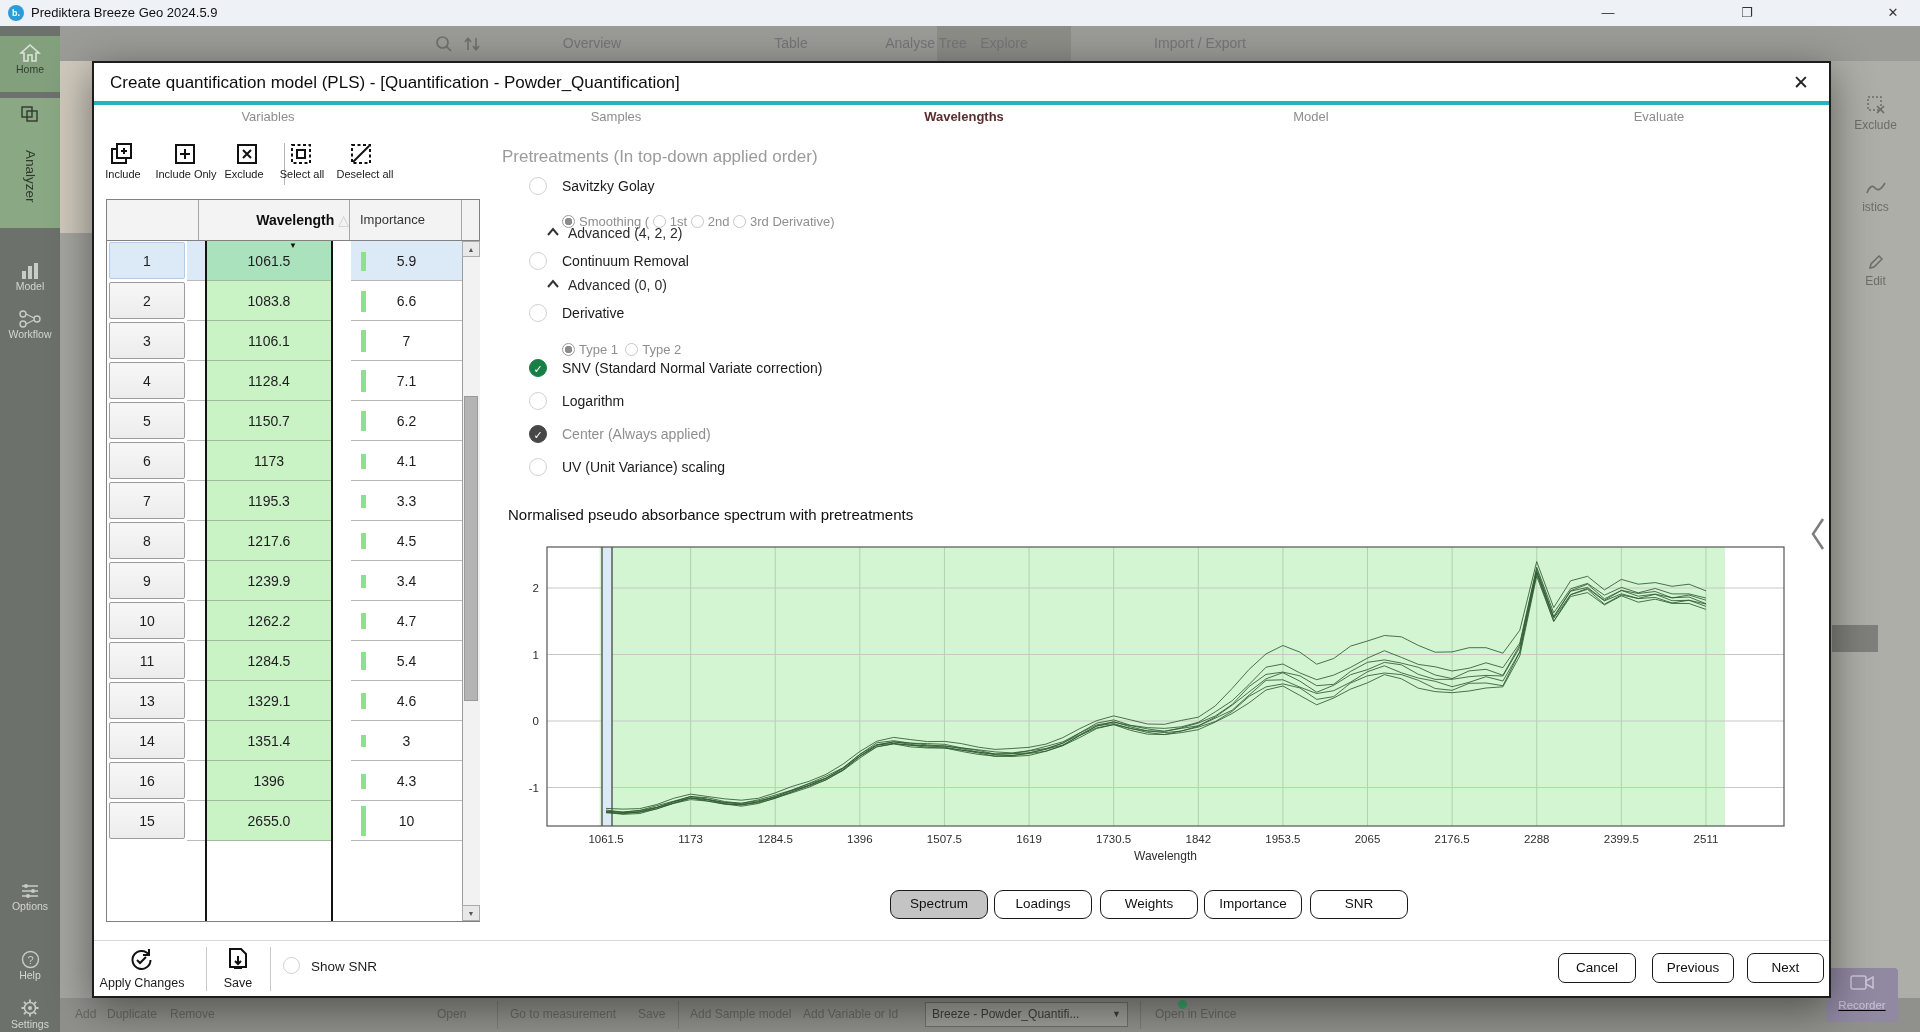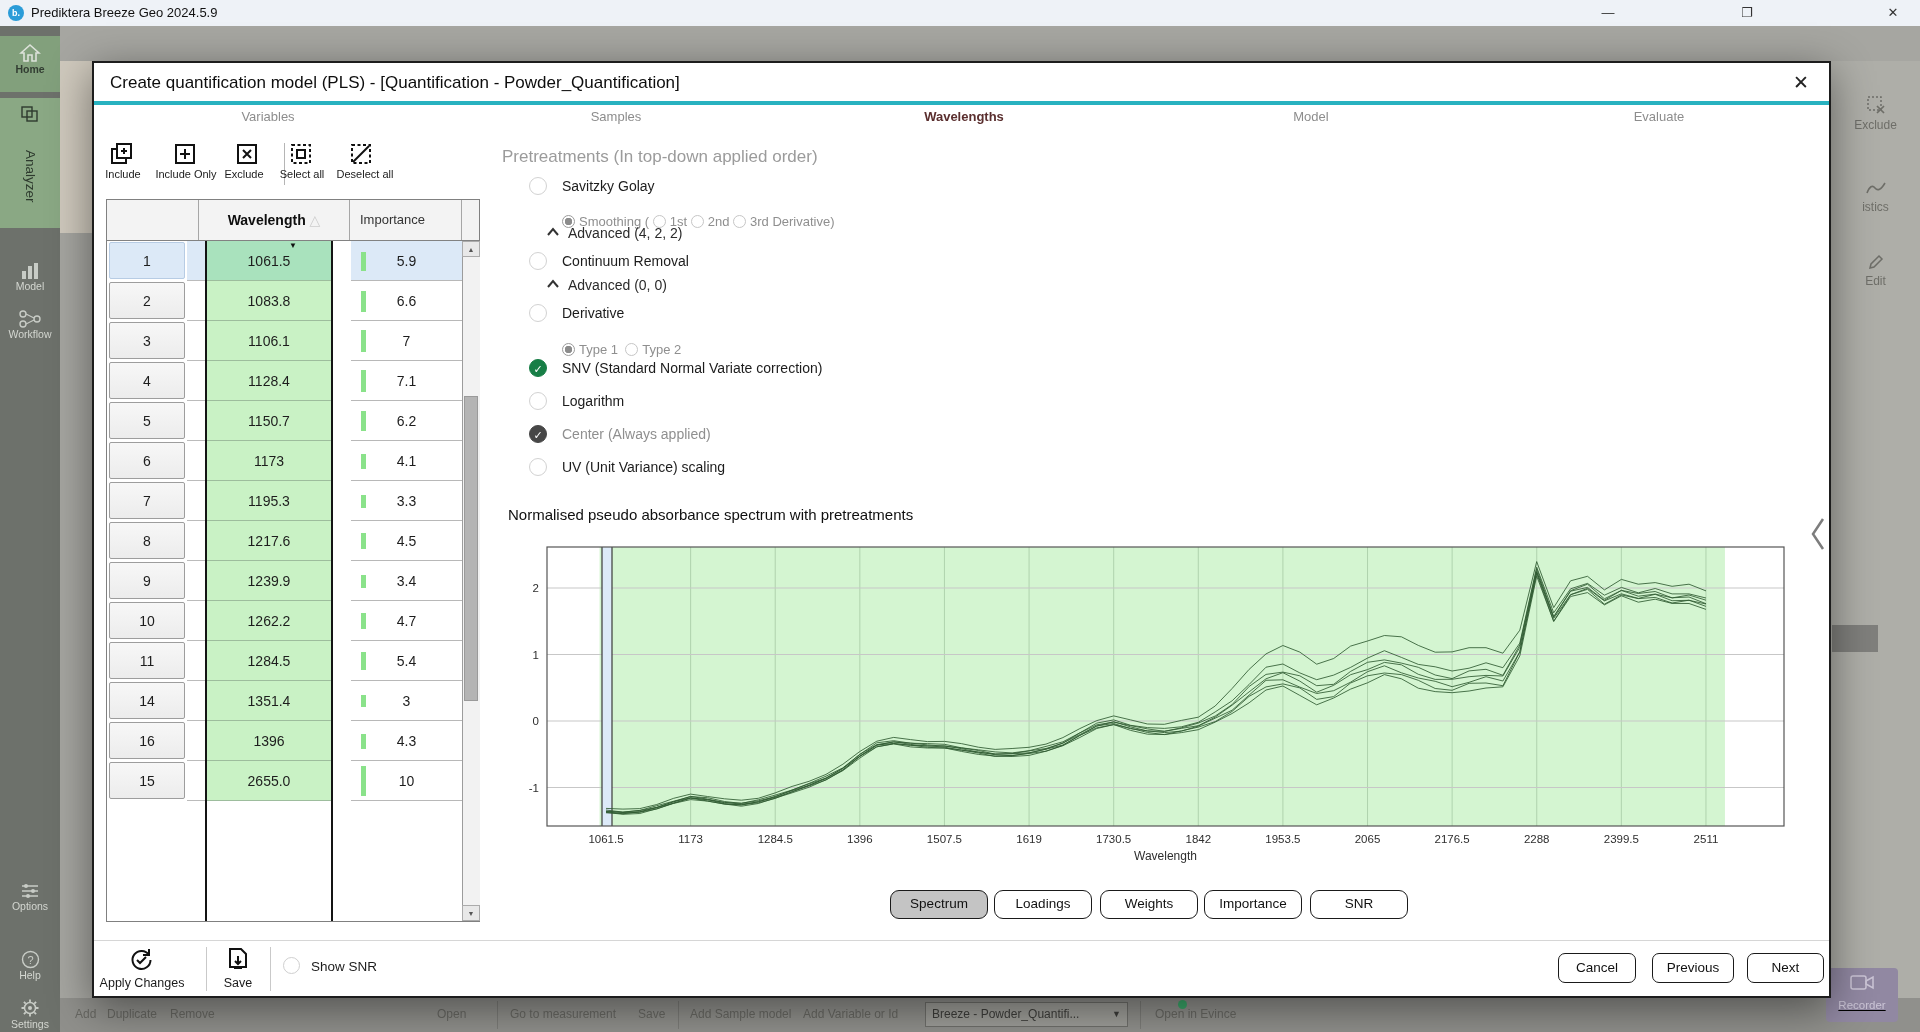--- a/index.html
+++ b/index.html
@@ -11,21 +11,21 @@
   
   #titlebar { left:0; top:0; width:1920px; height:26px; background:#eef2f7; color:#111; }
   #app-logo { left:8px; top:5px; width:16px; height:16px; border-radius:50%; background:#2b9cd8; color:#fff; font-size:9px; font-weight:bold; text-align:center; line-height:16px; }
   #app-title { left:31px; top:5px; font-size:13px; color:#111; }
   .winctl { top:0; width:40px; height:26px; text-align:center; line-height:26px; font-size:13px; color:#333; }
 
   
   #sidebar { left:0; top:26px; width:60px; height:1006px; background:#6d716b; }
   .side-tile { left:0; width:60px; text-align:center; }
   .side-label { width:60px; text-align:center; font-size:10.5px; color:#d3d6d0; }
-  .side-label.dark { color:#323d32;font-weight:bold; }
+  .side-label.dark { color:#323d32; }
   #analyzer-tile { left:0; top:72px; width:60px; height:130px; background:#8aa884; }
   #analyzer-text { writing-mode:vertical-rl; font-size:13.5px; color:#2e3a2e; margin:28px auto 0; }
   .sicon { display:block; margin:0 auto; }
 
   
   #tabbar { left:60px; top:26px; width:1860px; height:35px; background:#9b9b97; }
   .toptab { top:0; height:35px; line-height:35px; font-size:14px; color:#75757a; text-align:center; }
   #tab-explore-bg { background:#8d8d88; }
 
   
@@ -178,20 +178,36 @@
           <circle cx="10" cy="10" r="5.5" fill="none" stroke="#c8ccc6" stroke-width="1.5"></circle>
           <circle cx="10" cy="10" r="2" fill="#c8ccc6"></circle>
           <g stroke="#c8ccc6" stroke-width="1.8">
             <path d="M10 1.5 V4 M10 16 V18.5 M1.5 10 H4 M16 10 H18.5 M3.9 3.9 L5.7 5.7 M14.3 14.3 L16.1 16.1 M16.1 3.9 L14.3 5.7 M5.7 14.3 L3.9 16.1"></path>
           </g>
         </svg>
       <div class="side-label">Settings</div>
     </div>
   </div>
 
+  <div id="tabbar" class="abs">
+    <svg class="abs" style="left:375px;top:9px" width="18" height="18" viewBox="0 0 18 18">
+        <circle cx="7.5" cy="7.5" r="5.5" fill="none" stroke="#70706c" stroke-width="1.7"></circle>
+        <path d="M11.5 11.5 L16 16" stroke="#70706c" stroke-width="1.7"></path>
+      </svg>
+    <svg class="abs" style="left:402px;top:8px" width="20" height="20" viewBox="0 0 20 20">
+        <path d="M6 16 V4 M6 4 L3 8 M6 4 L9 8" stroke="#70706c" stroke-width="1.6" fill="none"></path>
+        <path d="M14 4 V16 M14 16 L11 12 M14 16 L17 12" stroke="#70706c" stroke-width="1.6" fill="none"></path>
+      </svg>
+    <div id="tab-explore-bg" class="abs" style="left:877px;top:0;width:134px;height:35px"></div>
+    <div class="toptab abs" style="left:462px;width:140px">Overview</div>
+    <div class="toptab abs" style="left:661px;width:140px">Table</div>
+    <div class="toptab abs" style="left:796px;width:140px">Analyse Tree</div>
+    <div class="toptab abs" style="left:874px;width:140px">Explore</div>
+    <div class="toptab abs" style="left:1070px;width:140px">Import / Export</div>
+  </div>
 
   <div id="content-bg" class="abs"></div>
   <div id="beige-strip" class="abs"></div>
   <div id="right-panel" class="abs">
     <div class="rp-item abs" style="top:34px">
       <svg width="20" height="20" viewBox="0 0 20 20">
           <rect x="2" y="2" width="13" height="13" fill="none" stroke="#6e6e68" stroke-width="1.5" stroke-dasharray="2,2"></rect>
           <path d="M11 11 L18 18 M18 11 L11 18" stroke="#6e6e68" stroke-width="1.7"></path>
         </svg>
       <div>Exclude</div>
@@ -280,21 +296,21 @@
       <svg width="26" height="26" viewBox="0 0 26 26">
           <rect x="4" y="4" width="18" height="18" fill="none" stroke="#111" stroke-width="2" stroke-dasharray="3,2.5"></rect>
           <path d="M5 21 L21 5" stroke="#111" stroke-width="2"></path>
         </svg>
     </div>
     <div class="tb-label abs" style="left:236px;width:70px">Deselect all</div>
 
     <div id="wl-table" class="abs">
       <div class="thead abs" style="left:0;width:372px"></div>
       <div class="thead-cell abs" style="left:0;width:92px"></div>
-      <div class="thead-cell abs" style="left:92px;width:151px;text-align:center;font-weight:bold;font-size:14px;color:#0e0e0e"><span>Wavelength</span> <span style="color:#cccccc;font-weight:normal">△</span></div>
+      <div class="thead-cell abs" style="left:92px;width:151px;text-align:right;font-weight:bold;font-size:14px;color:#0e0e0e"><span>Wavelength</span> <span style="color:#cccccc;font-weight:normal">△</span></div>
       <div class="thead-cell abs" style="left:243px;width:112px;padding-left:10px"><span>Importance</span></div>
       <div class="thead-cell abs" style="left:355px;width:17px;border-right:none"></div>
       <div id="rows" class="abs">
           <div class="trow sel">
             <div class="c-num">1</div>
             <div class="c-sp"></div>
             <div class="c-wav">1061.5</div>
             <div class="c-imp">
               <div class="imp-bar" style="top:11px;height:19px"></div>
               <div class="imp-val">5.9</div>
@@ -381,20 +397,29 @@
               <div class="imp-val">4.7</div>
             </div>
           </div>
           <div class="trow">
             <div class="c-num">11</div>
             <div class="c-sp"></div>
             <div class="c-wav">1284.5</div>
             <div class="c-imp">
               <div class="imp-bar" style="top:11px;height:18px"></div>
               <div class="imp-val">5.4</div>
+            </div>
+          </div>
+          <div class="trow">
+            <div class="c-num">13</div>
+            <div class="c-sp"></div>
+            <div class="c-wav">1329.1</div>
+            <div class="c-imp">
+              <div class="imp-bar" style="top:12px;height:16px"></div>
+              <div class="imp-val">4.6</div>
             </div>
           </div>
           <div class="trow">
             <div class="c-num">14</div>
             <div class="c-sp"></div>
             <div class="c-wav">1351.4</div>
             <div class="c-imp">
               <div class="imp-bar" style="top:14px;height:12px"></div>
               <div class="imp-val">3</div>
             </div>

